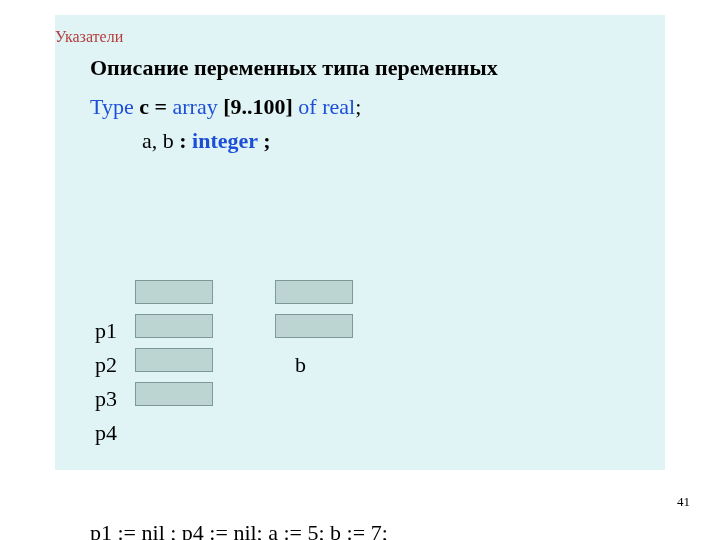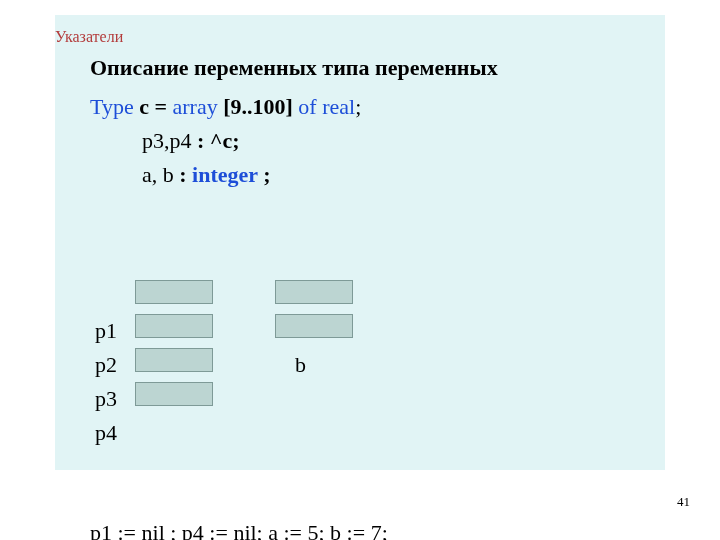--- a/index.html
+++ b/index.html
@@ -95,23 +95,20 @@
 
 <div class="title">Указатели</div>
 
 <div class="heading">Описание переменных типа переменных</div>
 
 <div class="code-area">
   <div>
     <span class="kw">Type</span><span class="black bold"> c </span><span class="black bold">= </span><span class="kw">array </span><span class="black bold">[9..100] </span><span class="kw">of </span><span class="kw">real</span><span class="black">;</span>
   </div>
   <div style="padding-left:52px;">
-    <span class="black">p3,p4 </span><span class="black bold">: ^c;</span>
-  </div>
-  <div style="padding-left:52px;">
     <span class="black">a, b </span><span class="black bold">: </span><span class="kw bold">integer</span><span class="black bold"> ;</span>
   </div>
 </div>
 
 <div class="pointer-grid">
   <div class="row">
     <div class="box" style="left:40px;"></div>
     <div class="box" style="left:180px;"></div>
   </div>
   <div class="row">

